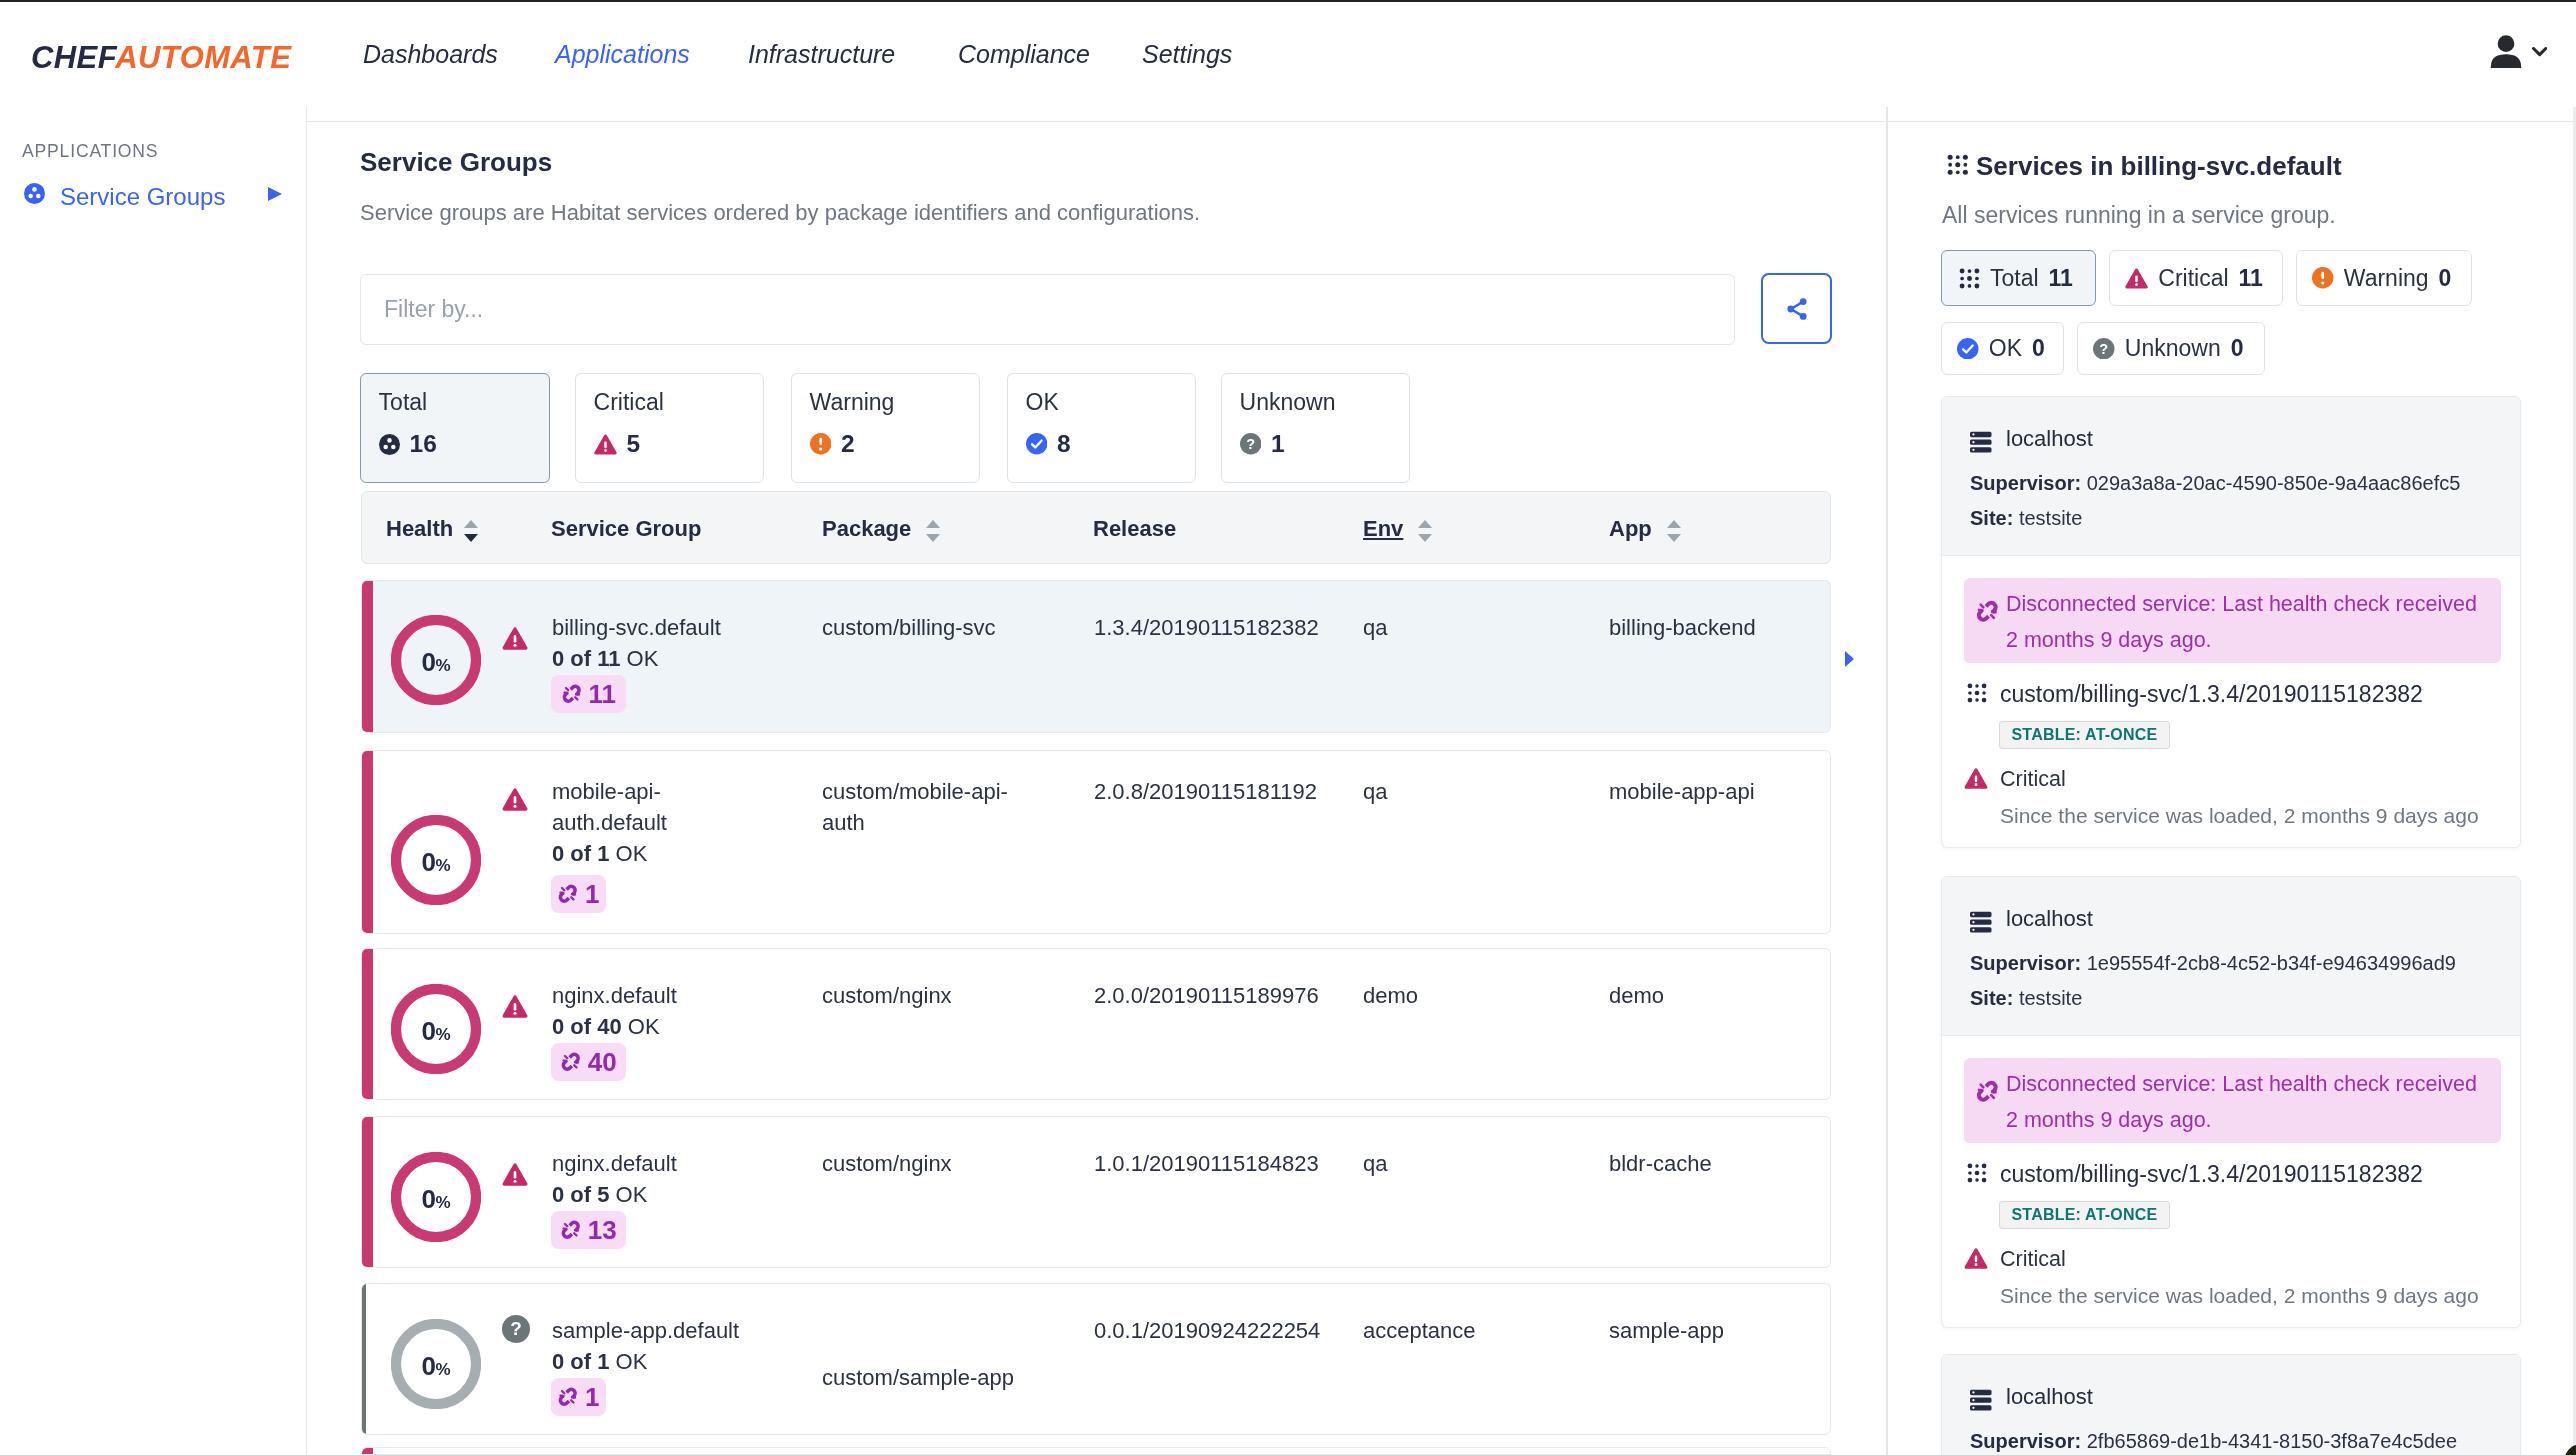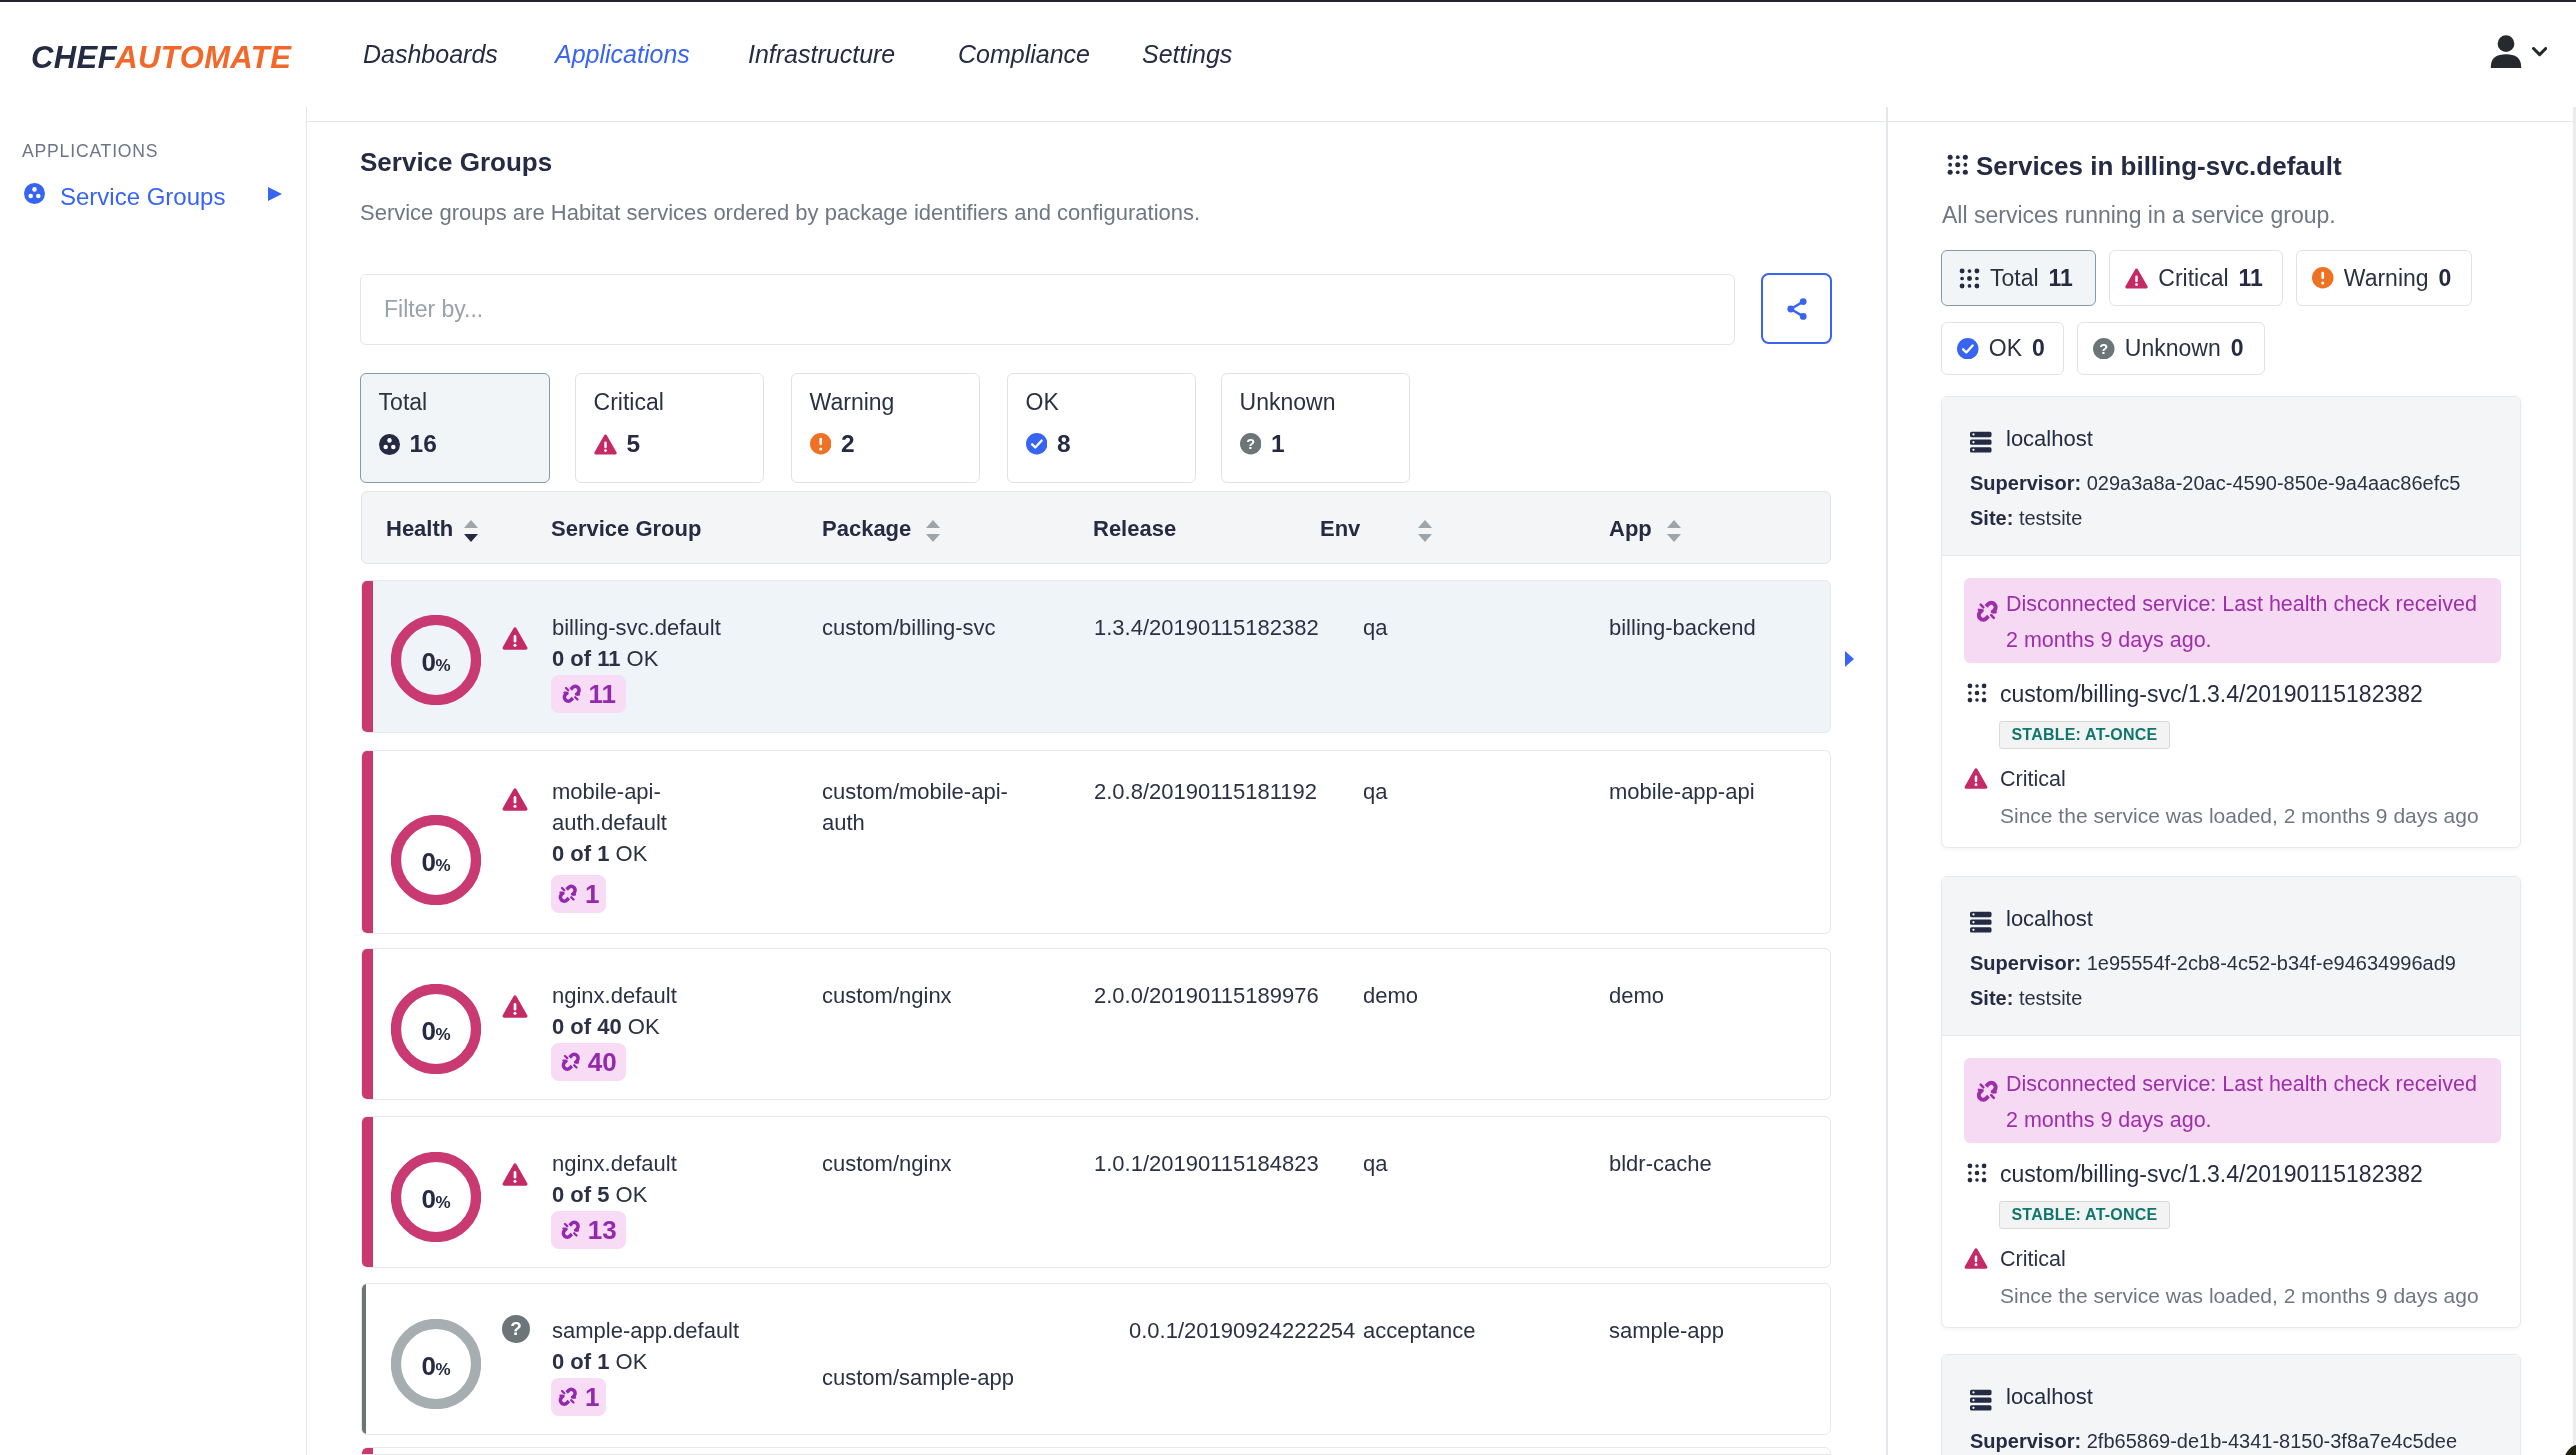--- a/index.html
+++ b/index.html
@@ -168,21 +168,21 @@
       </svg>
       <span>1</span>
     </div>
 </div>
 
 <div class="thead">
   <div class="th" style="left:24px;">Health</div>
   <div class="th" style="left:189px;">Service Group</div>
   <div class="th" style="left:460px;">Package</div>
   <div class="th" style="left:731px;">Release</div>
-  <div class="th" style="left:958px;">Env</div>
+  <div class="th" style="left:1001px;text-decoration:underline;">Env</div>
   <div class="th" style="left:1247px;">App</div>
   <div class="sorter" style="left:102px;">
       <div class="sa up"></div>
       <div class="sa dn" style="border-top-color:#242b42;"></div>
     </div>
   <div class="sorter" style="left:564px;">
       <div class="sa up"></div>
       <div class="sa dn"></div>
     </div>
   <div class="sorter" style="left:1056px;">
@@ -328,21 +328,21 @@
           <path d="M9 11 V7.5 A5 5 0 0 1 19 7.5 V11"></path>
           <path d="M9 17 V20.5 A5 5 0 0 0 19 20.5 V17"></path>
         </g>
         <g stroke="#9329ac" stroke-width="3" stroke-linecap="round">
           <path d="M6.5 6.5 L9.5 9.5 M4.5 12.5 L8.5 13 M21.5 21.5 L18.5 18.5 M23.5 15 L19.5 14.7"></path>
         </g>
       </svg>
       <span>1</span>
     </div>
   <div class="cell" style="left:460px; top:31px;margin-top:47px;">custom/sample-app</div>
-  <div class="cell" style="left:732px; top:31px;margin-left:35px;">0.0.1/20190924222254</div>
+  <div class="cell" style="left:732px; top:31px;">0.0.1/20190924222254</div>
   <div class="cell" style="left:1001px; top:31px;">acceptance</div>
   <div class="cell" style="left:1247px; top:31px;">sample-app</div>
 </div>
 
 <div class="row" style="top:1447px; height:8.4px; border-radius:6.1px 6.1px 0 0;">
   <div class="rbar"></div>
 </div>
 
 <div class="abs" style="left:1947px; top:154px;"><svg width="21.5" height="21.5" viewBox="0 0 34 34">
       <g fill="#242b42">

